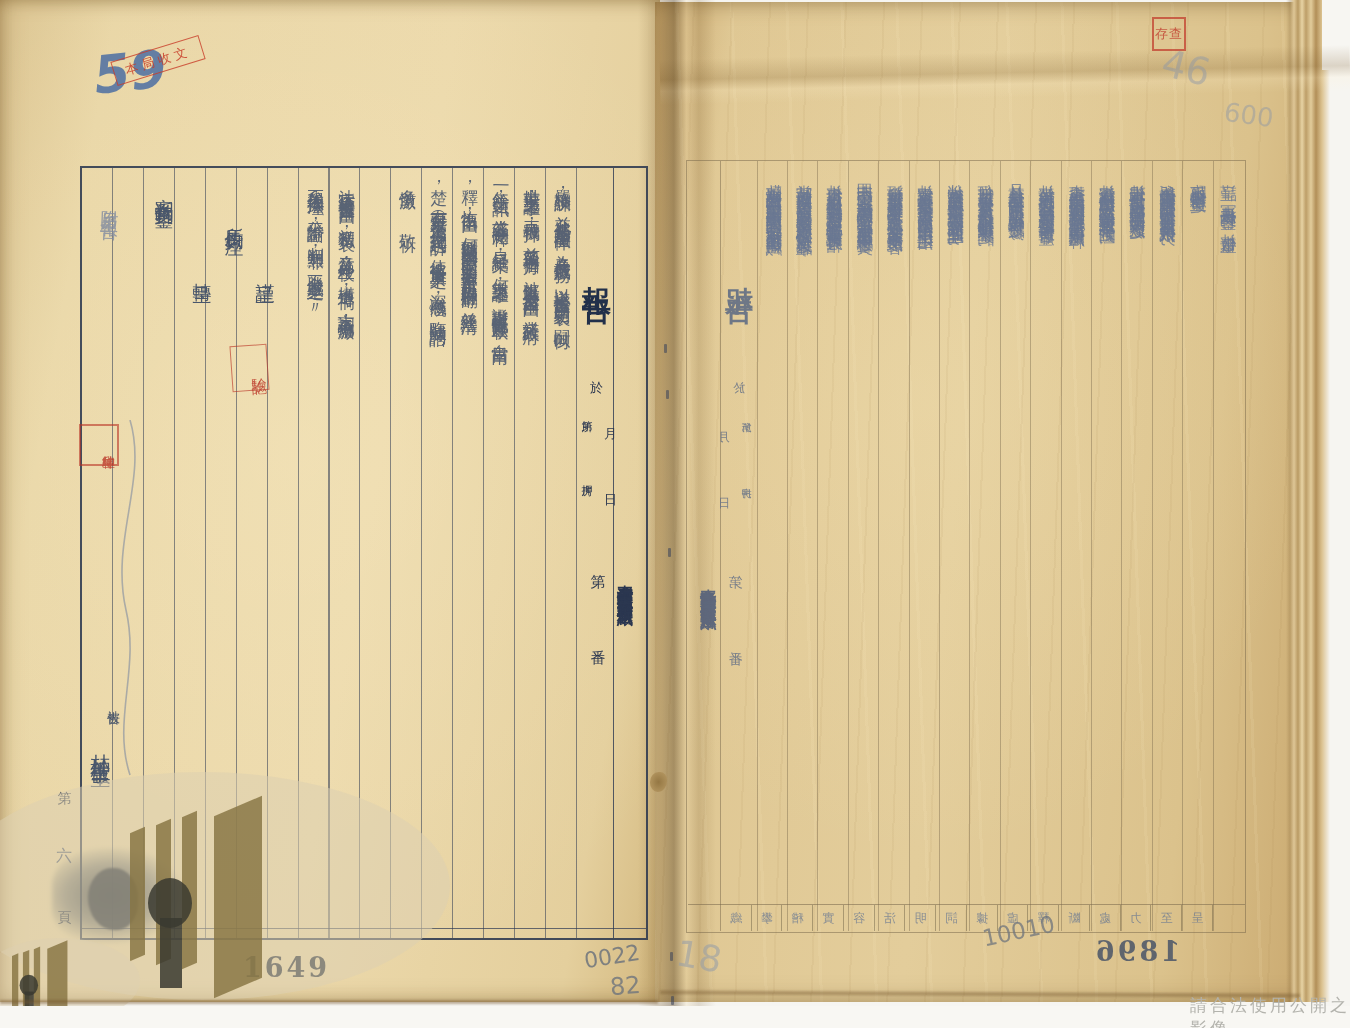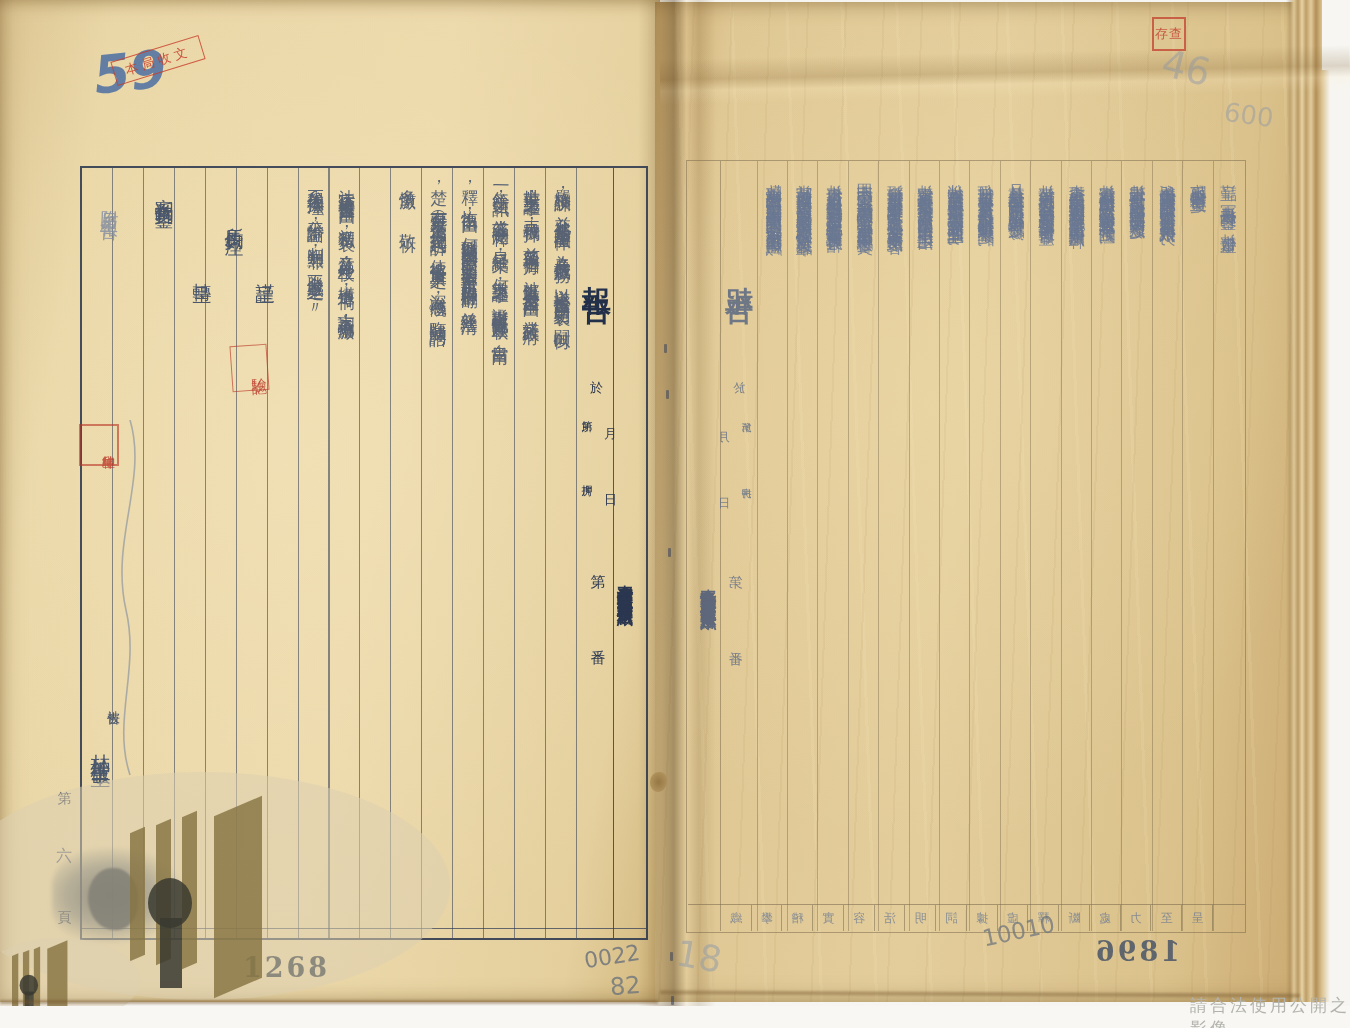--- a/index.html
+++ b/index.html
@@ -174,21 +174,21 @@
     <path d="M30,0 C48,60 10,120 26,190 C40,250 12,300 30,355" stroke="rgba(127,138,160,.6)" stroke-width="1.6" fill="none"></path>
   </svg>
   <div class="abs vtext hand" style="left:104px;top:700px;font-size:13px;letter-spacing:1px;">被告</div>
   <div class="abs vtext hand" style="left:88px;top:738px;font-size:20px;letter-spacing:4px;">林坤生敬呈</div>
 
   <div class="abs blue59">59</div>
   <div class="abs stamp-tl">本局收文</div>
   <div class="abs seal seal-a">驗訖</div>
   <div class="abs seal seal-b">林坤生印</div>
 
-  <div class="abs num-stamp" style="left:243px;top:952px;">1268</div>
+  <div class="abs num-stamp" style="left:243px;top:952px;">1649</div>
   <div class="abs pencil" style="left:584px;top:944px;font-size:22px;transform:rotate(-9deg);opacity:.85;">0022</div>
   <div class="abs pencil" style="left:610px;top:972px;font-size:24px;transform:rotate(-5deg);opacity:.8;">82</div>
 
   <div class="abs rp-content">
     <div class="abs rp-grid">
       <div class="abs rp-cols"></div>
       <div class="abs rp-vline"></div>
       <div class="abs rp-botline"></div>
     </div>
     <div class="abs vtext rp-title">報告</div>

